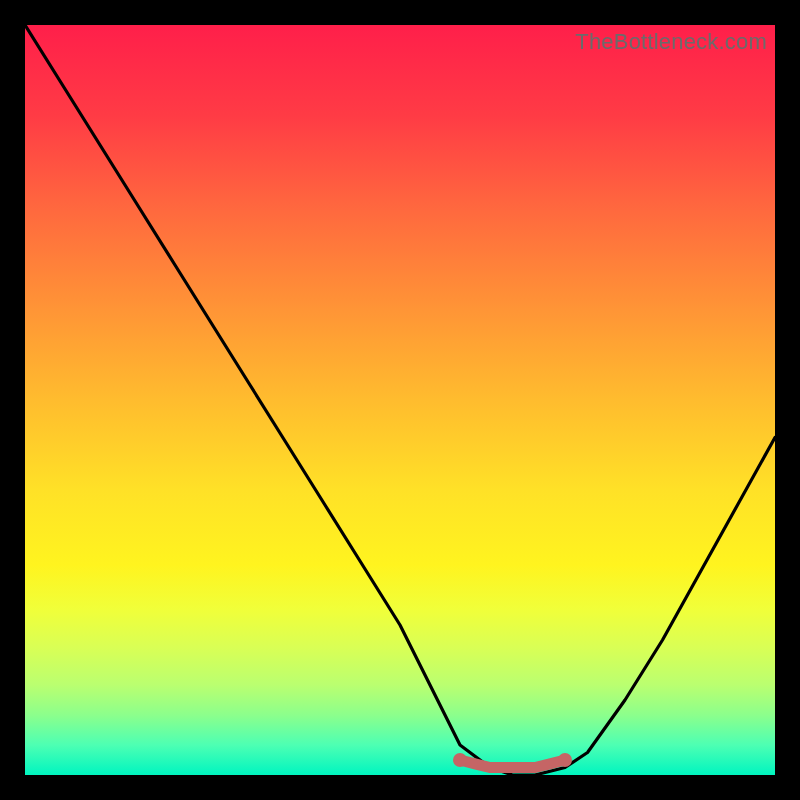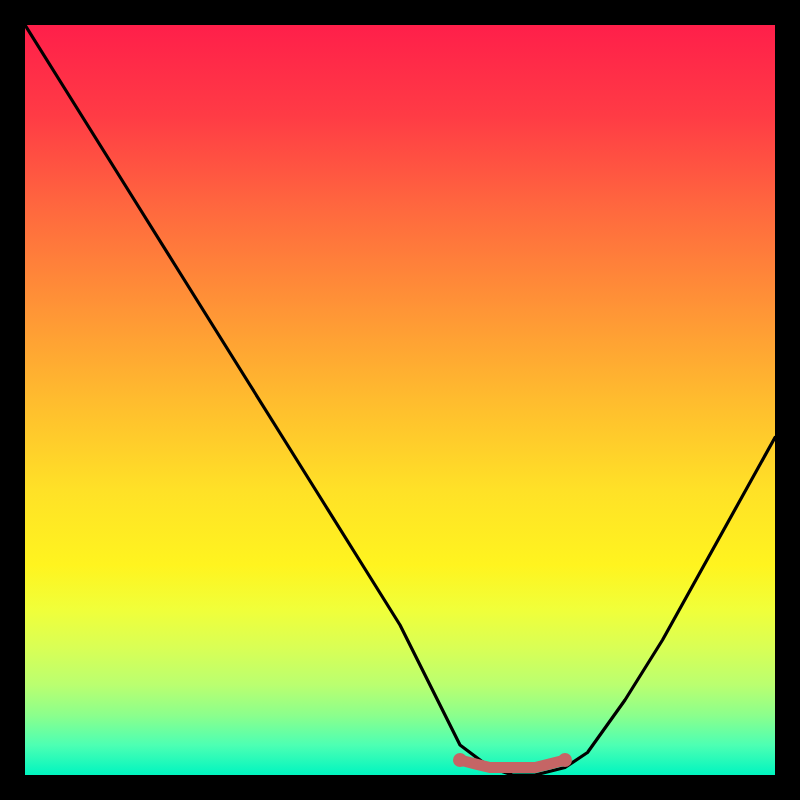--- a/index.html
+++ b/index.html
@@ -46,20 +46,21 @@
     left: 0; top: 0;
     width: 750px;
     height: 750px;
   }
 </style>
 </head>
 <body>
 
 <div class="frame">
   <div class="plot">
+    <div class="brand">TheBottleneck.com</div>
     <svg class="curve" viewBox="0 0 750 750" preserveAspectRatio="none">
       <path d="M0.0 0.0 L37.5 60.0 L75.0 120.0 L112.5 180.0 L150.0 240.0 L187.5 300.0 L225.0 360.0 L262.5 420.0 L300.0 480.0 L337.5 540.0 L375.0 600.0 L412.5 675.0 L435.0 720.0 L465.0 742.5 L487.5 750.0 L510.0 750.0 L540.0 742.5 L562.5 727.5 L600.0 675.0 L637.5 615.0 L675.0 547.5 L712.5 480.0 L750.0 412.5 " id="curvePath" fill="none" stroke="#000000" stroke-width="3.2" stroke-linejoin="round" stroke-linecap="round"></path>
       <path d="M435.0 735.0 L450.0 738.8 L465.0 742.5 L480.0 742.5 L495.0 742.5 L510.0 742.5 L525.0 738.8 L540.0 735.0 " id="bandPath" fill="none" stroke="#c56565" stroke-width="11" stroke-linecap="round"></path>
       <circle id="dotL" r="7" fill="#c56565" cx="434.99999999999994" cy="735"></circle>
       <circle id="dotR" r="7" fill="#c56565" cx="540" cy="735"></circle>
     </svg>
   </div>
 </div>
 
 </body></html>

